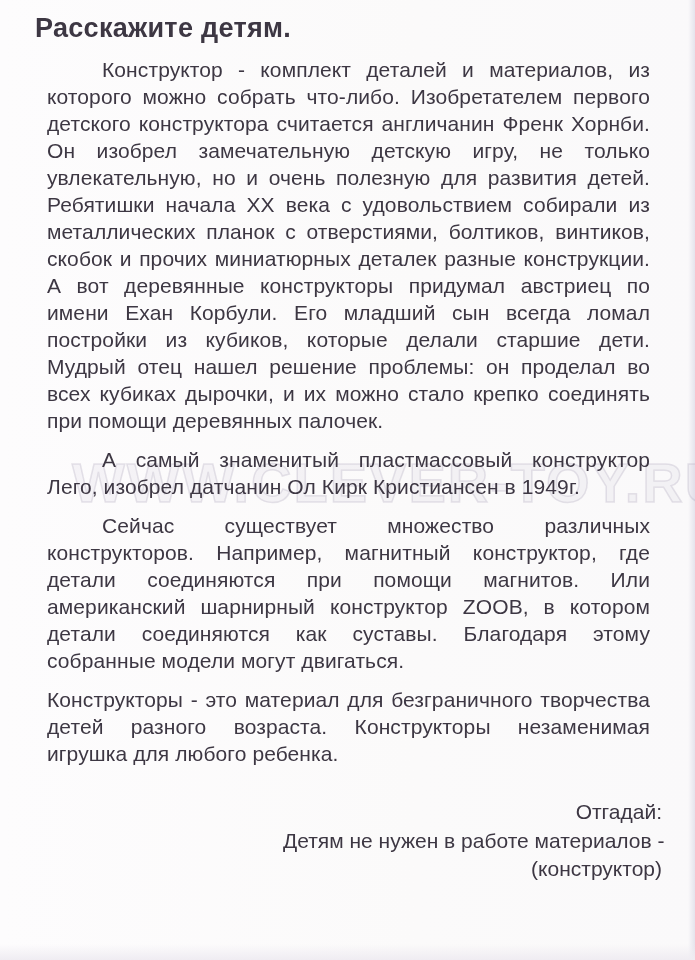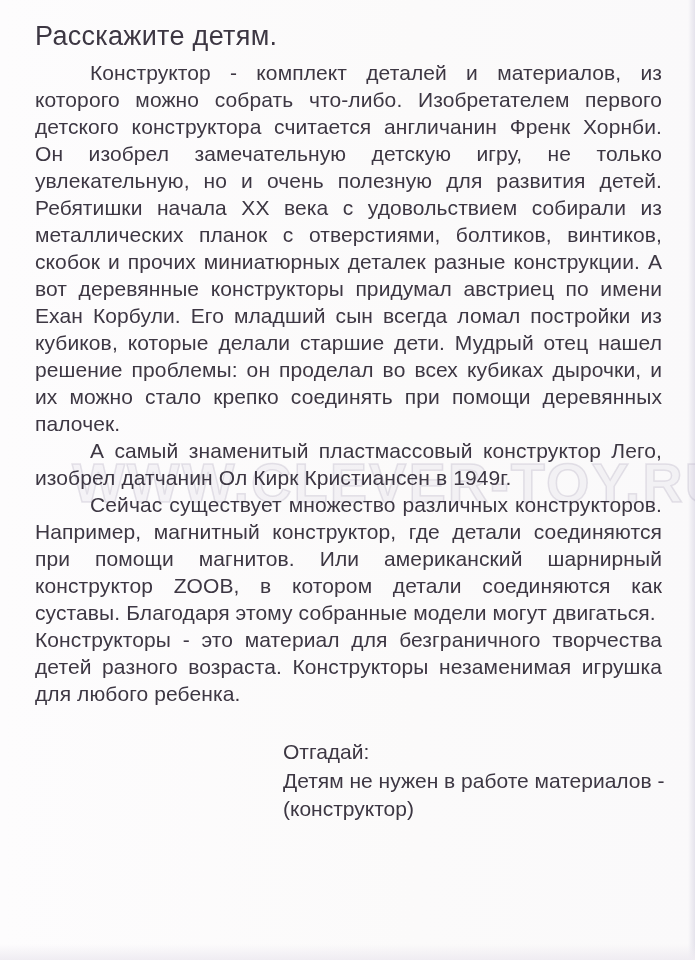--- a/index.html
+++ b/index.html
@@ -52,42 +52,43 @@
   }
   .content {
     position: absolute;
     left: 35px;
     right: 33px;
     top: 13px;
     color: #3d3743;
   }
   .title {
     font-size: 27px;
-    font-weight: 400;
-    margin: 8px 0 7px 0;
+    font-weight: 700;
+    margin: 0 0 7px 0;
     letter-spacing: 0.3px;
   }
   .para {
-    margin: 0;
+    margin: 12px;
     font-size: 21px;
     line-height: 27px;
     text-align: justify;
     letter-spacing: 0.1px;
   }
   .para.indent {
     text-indent: 55px;
   }
   .riddle {
     margin-top: 31px;
     margin-left: 248px;
     font-size: 21px;
     line-height: 28.5px;
   }
   .riddle-line {
     white-space: nowrap;
+    text-align: right;
   }
 </style>
 </head>
 <body>
 
 <div class="scan">
   <div class="edge-left"></div>
   <div class="edge-right"></div>
   <div class="edge-bottom"></div>
 

